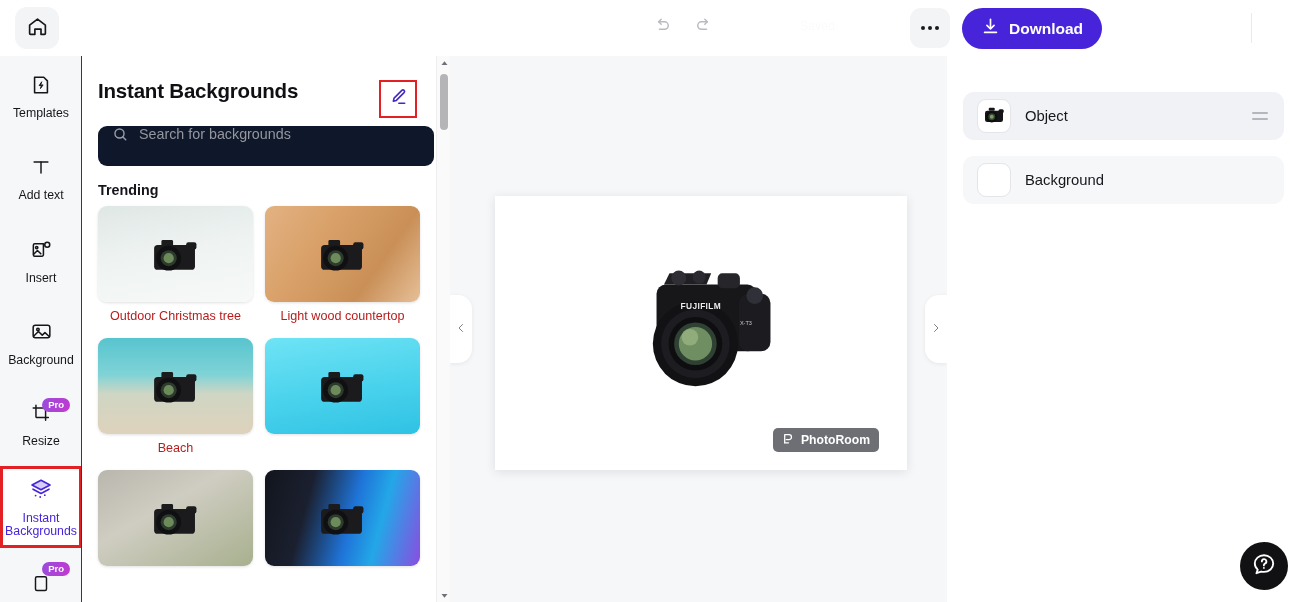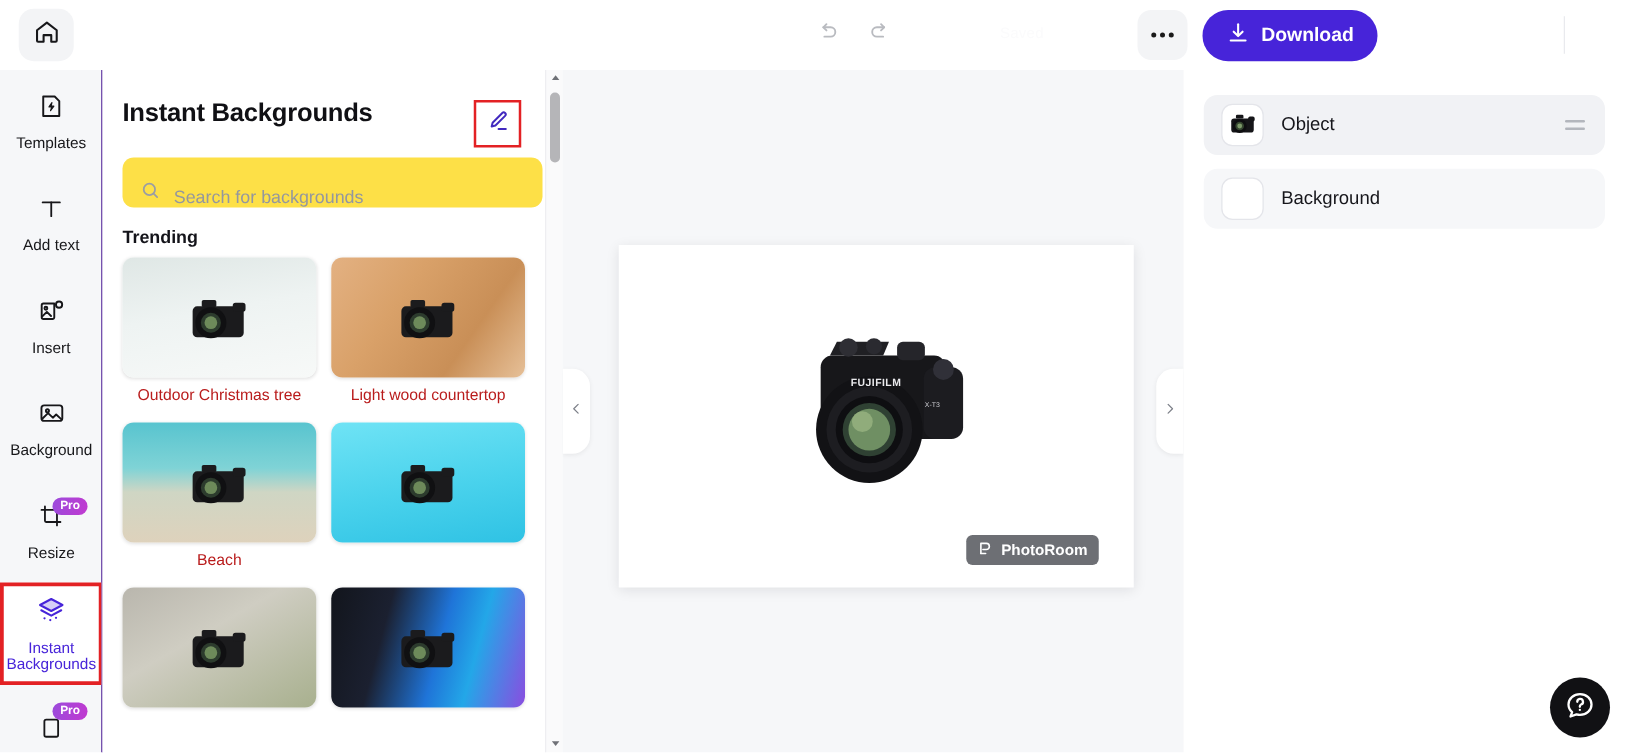--- a/index.html
+++ b/index.html
@@ -83,22 +83,22 @@
     padding: 0 16px 0 16px;
   }
   .panel-title { font-size: 20.5px; font-weight: bold; color: #101014; letter-spacing: -.2px; }
   .edit-btn {
     position: absolute; right: 33px; top: 24px; width: 38px; height: 38px;
     display: flex; align-items: center; justify-content: center;
     border: 2px solid #e32124; cursor: pointer; background: #fff;
   }
   .search-wrap { padding: 0 16px; }
   .search-box {
-    height: 40px; background: #fde047; border-radius: 9px;
-    display: flex; align-items: flex-end; gap: 10px; padding: 0 14px;
+    height: 40px; background: #0f172a; border-radius: 9px;
+    display: flex; align-items: flex-start; gap: 10px; padding: 0 14px;
     cursor: text;
   }
   .search-input {
     border: none; outline: none; background: transparent;
     font-size: 14.3px; color: #6c6f76; width: 100%;
     font-family: "Liberation Sans", sans-serif;
   }
   .search-input::placeholder { color: #94979e; }
   .section-title {
     font-size: 14.3px; font-weight: bold; color: #14141a;
@@ -171,21 +171,21 @@
   .nav-right { right: 0px; border-radius: 14px 0 0 14px; }
 
   
   .right-panel {
     position: absolute; left: 947px; top: 56px; width: 353px; height: 546px;
     background: #ffffff; padding: 20px 16px 0 16px;
   }
   .layer-row {
     position: relative; height: 48px; border-radius: 11px;
     display: flex; align-items: center; gap: 14px; padding: 0 14px;
-    margin-bottom: 11px; cursor: pointer;
+    margin-bottom: 11px; cursor: pointer; margin-top: 16px;
   }
   .layer-row.selected { background: #f1f2f5; }
   .layer-row.plain { background: #f6f7f9; }
   .layer-thumb {
     width: 34px; height: 34px; border-radius: 9px;
     background: #ffffff; border: 1px solid #e4e5ea;
     display: flex; align-items: center; justify-content: center; overflow: hidden;
   }
   .layer-name { font-size: 14.8px; color: #16161b; }
   .drag-handle {

